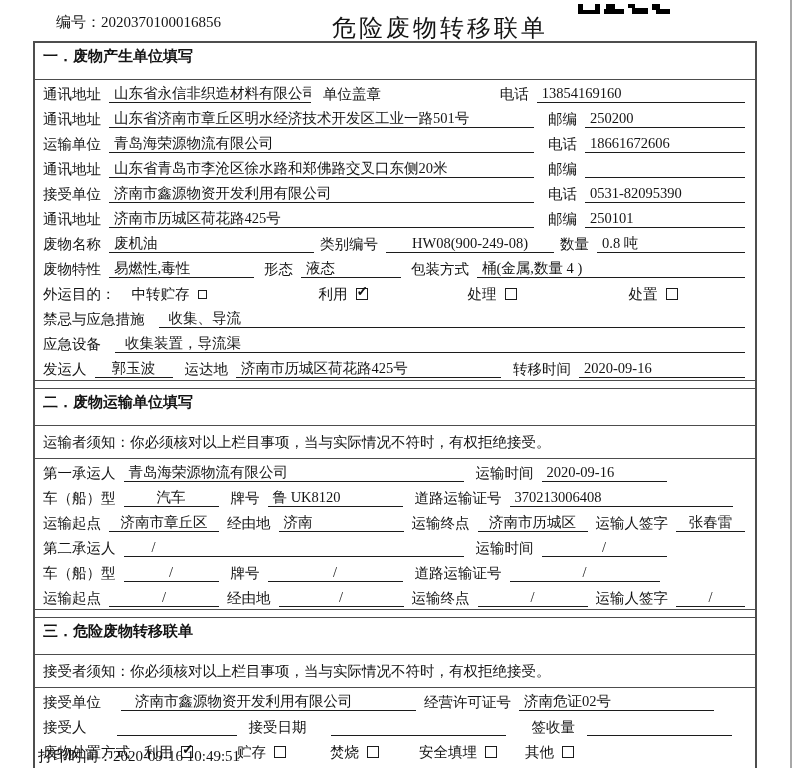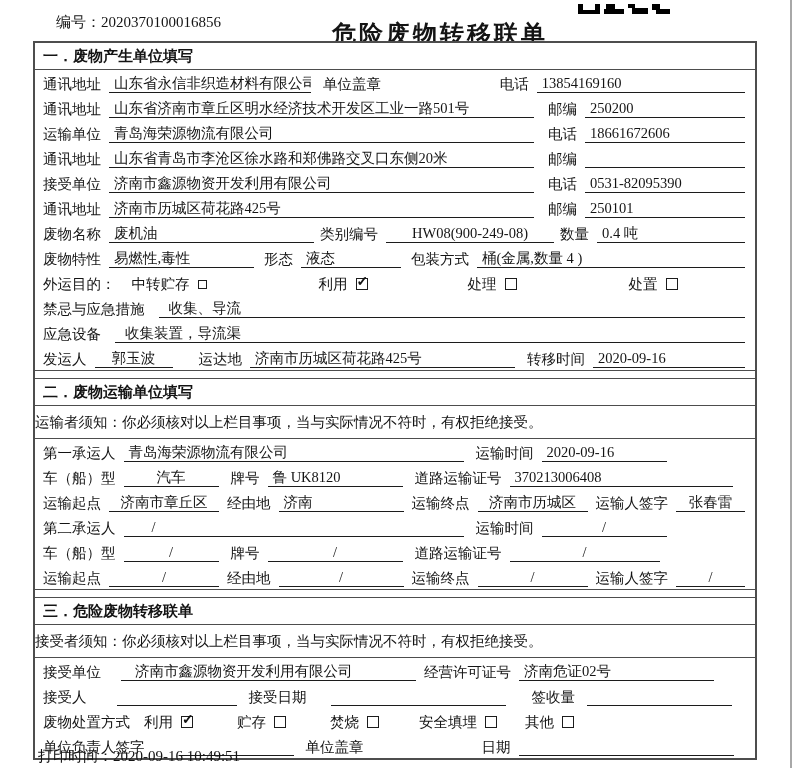--- a/index.html
+++ b/index.html
@@ -1,31 +1,31 @@
 <!DOCTYPE html>
 <html><head>
 <meta charset="utf-8">
 <style>
   html,body{margin:0;padding:0}
   body{
     width:796px;height:768px;background:#ffffff;position:relative;overflow:hidden;
     font-family:"Liberation Serif","DejaVu Serif",serif;color:#141414;
   }
   .serial{position:absolute;left:56px;top:13px;font-size:15px;white-space:nowrap}
-  .doc-title{position:absolute;left:440px;top:18px;transform:translateX(-50%);
-    font-size:24px;font-weight:bold;letter-spacing:3px;white-space:nowrap}
+  .doc-title{position:absolute;left:440px;top:12px;transform:translateX(-50%);
+    font-size:24px;font-weight:normal;letter-spacing:3px;white-space:nowrap}
   .qr{position:absolute;left:578px;top:0;width:92px;height:10px}
   .page-edge{position:absolute;left:790px;top:0;width:2px;height:768px;background:#a8a8a8}
 
   .form{position:absolute;left:33px;top:41px;width:724px;border:2px solid #4d4d4d;
     box-sizing:border-box;background:#fff}
-  .sec-h{font-weight:bold;font-size:15px;padding:4px 8px 3px;border-bottom:1.5px solid #4d4d4d}
+  .sec-h{font-weight:bold;font-size:15px;padding:4px 8px 13px;border-bottom:1.5px solid #4d4d4d}
   .sec-h.mid{border-top:1.5px solid #4d4d4d}
   .gap{height:7px}
-  .notice{font-size:14.5px;padding:7px 0 6px;border-bottom:1.5px solid #4d4d4d;white-space:nowrap}
+  .notice{font-size:14.5px;padding:7px 8px 6px;border-bottom:1.5px solid #4d4d4d;white-space:nowrap}
   .sec-body{border-bottom:1.5px solid #4d4d4d}
   .sec-body.last{border-bottom:none}
 
   .row{display:flex;align-items:flex-end;height:23px;padding:0 10px 2px 8px;
     font-size:14.5px;line-height:17px}
   .lbl{white-space:nowrap;flex:0 0 auto}
   .val{border-bottom:1px solid #1c1c1c;margin-left:8px;padding:0 5px 0 5px;
     white-space:nowrap;overflow:hidden;flex:0 0 auto;box-sizing:border-box;min-height:17px}
   .val.fill{flex:1 1 auto}
   .c{text-align:center}
@@ -114,21 +114,21 @@
       <span class="lbl">邮编</span>
       <span class="val fill">250101</span>
     </div>
 
     <div class="row">
       <span class="lbl">废物名称</span>
       <span class="val" style="width:205px">废机油</span>
       <span class="lbl" style="margin-left:6px">类别编号</span>
       <span class="val c" style="width:168px">HW08(900-249-08)</span>
       <span class="lbl" style="margin-left:6px">数量</span>
-      <span class="val fill">0.4 吨</span>
+      <span class="val fill">0.8 吨</span>
     </div>
 
     <div class="row">
       <span class="lbl">废物特性</span>
       <span class="val" style="width:145px">易燃性,毒性</span>
       <span class="lbl" style="margin-left:10px">形态</span>
       <span class="val" style="width:100px">液态</span>
       <span class="lbl" style="margin-left:10px">包装方式</span>
       <span class="val fill">桶(金属,数量 4 )</span>
     </div>
@@ -156,21 +156,21 @@
     </div>
 
     <div class="row">
       <span class="lbl">应急设备</span>
       <span class="val fill" style="margin-left:14px;padding-left:10px">收集装置，导流渠</span>
     </div>
 
     <div class="row">
       <span class="lbl">发运人</span>
       <span class="val c" style="width:78px">郭玉波</span>
-      <span class="lbl" style="margin-left:26px">运达地</span>
+      <span class="lbl" style="margin-left:12px">运达地</span>
       <span class="val" style="width:265px">济南市历城区荷花路425号</span>
       <span class="lbl ml">转移时间</span>
       <span class="val fill">2020-09-16</span>
     </div>
   </div>
 
   <div class="gap"></div>
 
   <div class="sec-h mid">二．废物运输单位填写</div>
   <div class="notice">运输者须知：你必须核对以上栏目事项，当与实际情况不符时，有权拒绝接受。</div>

